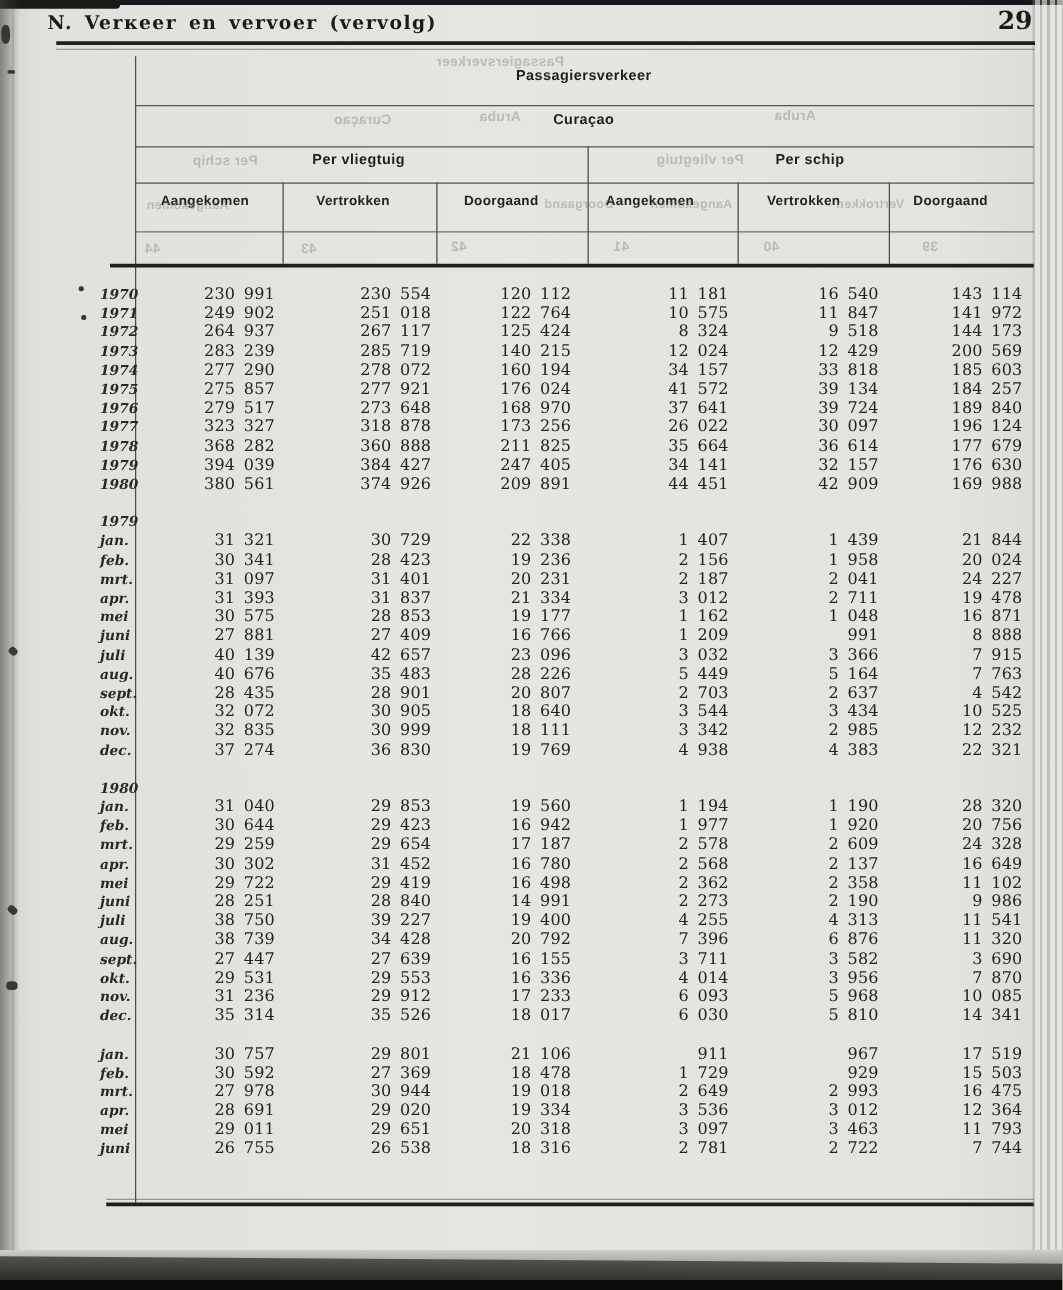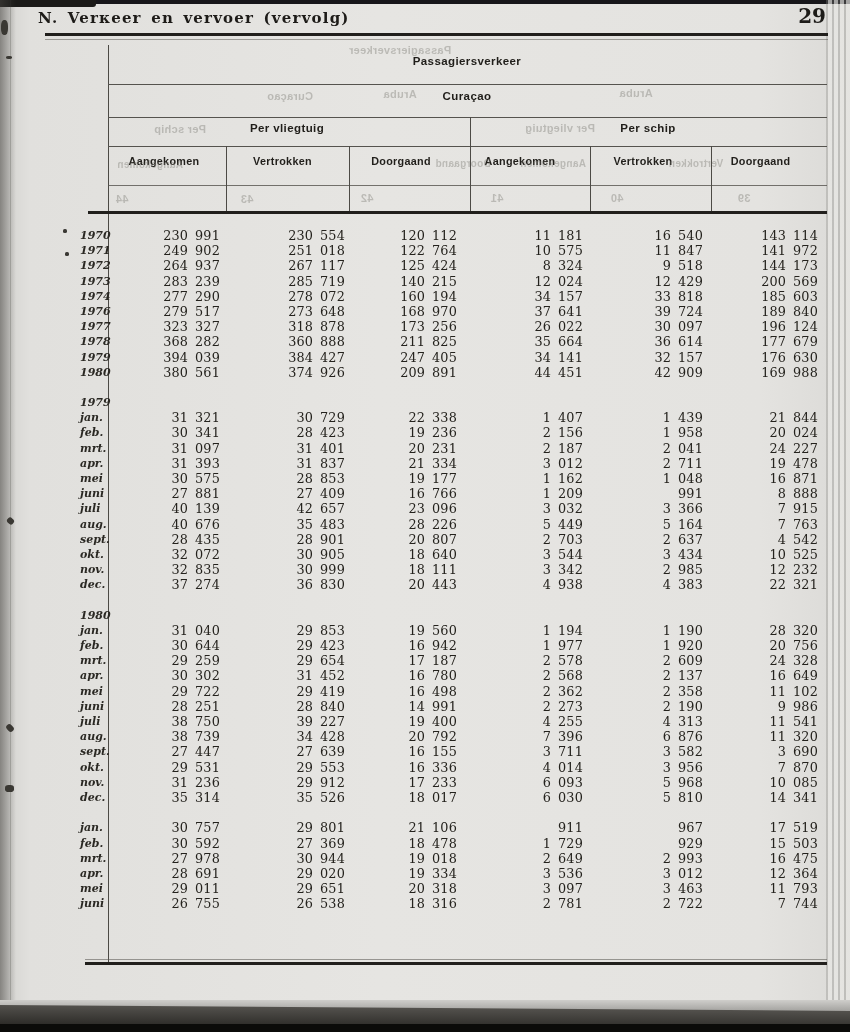--- a/index.html
+++ b/index.html
@@ -142,20 +142,29 @@
       <div class="row year">
         <div class="cell label">1974</div>
         <div class="cell num">277 290</div>
         <div class="cell num">278 072</div>
         <div class="cell num">160 194</div>
         <div class="cell num">34 157</div>
         <div class="cell num">33 818</div>
         <div class="cell num">185 603</div>
       </div>
       <div class="row year">
+        <div class="cell label">1975</div>
+        <div class="cell num">275 857</div>
+        <div class="cell num">277 921</div>
+        <div class="cell num">176 024</div>
+        <div class="cell num">41 572</div>
+        <div class="cell num">39 134</div>
+        <div class="cell num">184 257</div>
+      </div>
+      <div class="row year">
         <div class="cell label">1976</div>
         <div class="cell num">279 517</div>
         <div class="cell num">273 648</div>
         <div class="cell num">168 970</div>
         <div class="cell num">37 641</div>
         <div class="cell num">39 724</div>
         <div class="cell num">189 840</div>
       </div>
       <div class="row year">
         <div class="cell label">1977</div>
@@ -307,21 +316,21 @@
         <div class="cell num">30 999</div>
         <div class="cell num">18 111</div>
         <div class="cell num">3 342</div>
         <div class="cell num">2 985</div>
         <div class="cell num">12 232</div>
       </div>
       <div class="row month">
         <div class="cell label">dec.</div>
         <div class="cell num">37 274</div>
         <div class="cell num">36 830</div>
-        <div class="cell num">20 443</div>
+        <div class="cell num">19 769</div>
         <div class="cell num">4 938</div>
         <div class="cell num">4 383</div>
         <div class="cell num">22 321</div>
       </div>
       <div class="row blank">
         <div class="cell label"></div>
         <div class="cell num"></div>
         <div class="cell num"></div>
         <div class="cell num"></div>
         <div class="cell num"></div>

